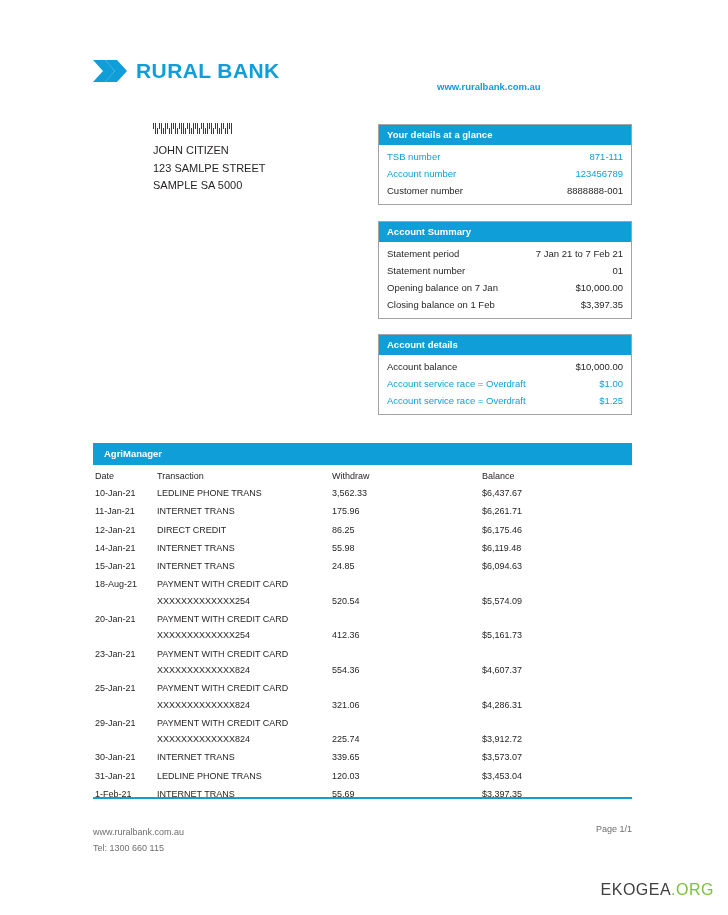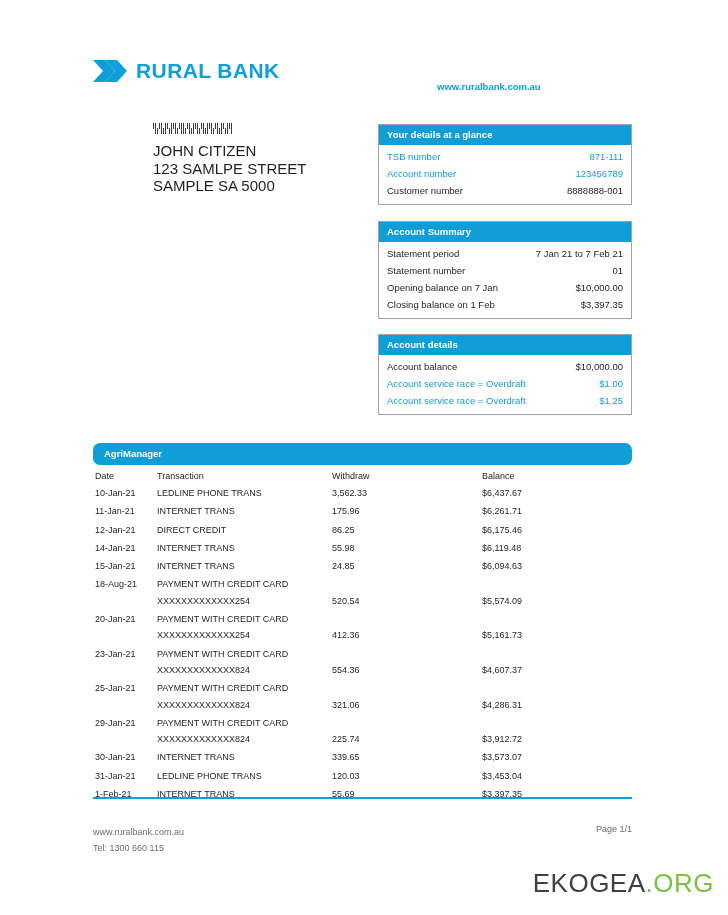--- a/index.html
+++ b/index.html
@@ -70,21 +70,21 @@
     background: #3a3a3a;
     margin-right: 1px;
     vertical-align: top;
   }
   .barcode i.t { height: 6px; }
   .barcode i.b { height: 6px; margin-top: 5px; }
   .address {
     position: absolute;
     left: 153px;
     top: 142px;
-    font-size: 15px;
+    font-size: 11px;
     line-height: 17.5px;
     color: #231f20;
   }
 
   
   .panel {
     position: absolute;
     width: 254px;
     border: 1px solid #a3a3a3;
     box-sizing: border-box;
@@ -121,21 +121,20 @@
     left: 93px;
     top: 443px;
     width: 539px;
     background: #0f9ed7;
     color: #ffffff;
     font-size: 9.5px;
     font-weight: bold;
     padding: 5px 0 6px 11px;
     box-sizing: border-box;
     line-height: 11px;
-    border-radius: 7px;
   }
   .trans-table {
     position: absolute;
     left: 93px;
     top: 469px;
     width: 539px;
     border-collapse: collapse;
     font-size: 9px;
     color: #231f20;
   }
@@ -183,21 +182,21 @@
     top: 824px;
     width: 92px;
     text-align: right;
     font-size: 9px;
     color: #6d6e71;
   }
   .watermark {
     position: absolute;
     right: 14px;
     bottom: 16px;
-    font-size: 26px;
+    font-size: 16px;
     letter-spacing: 0.5px;
     color: #404040;
     font-family: "Liberation Sans", sans-serif;
   }
   .watermark .org { color: #7ac143; }
 </style>
 </head>
 <body>
 
 <div class="page">

